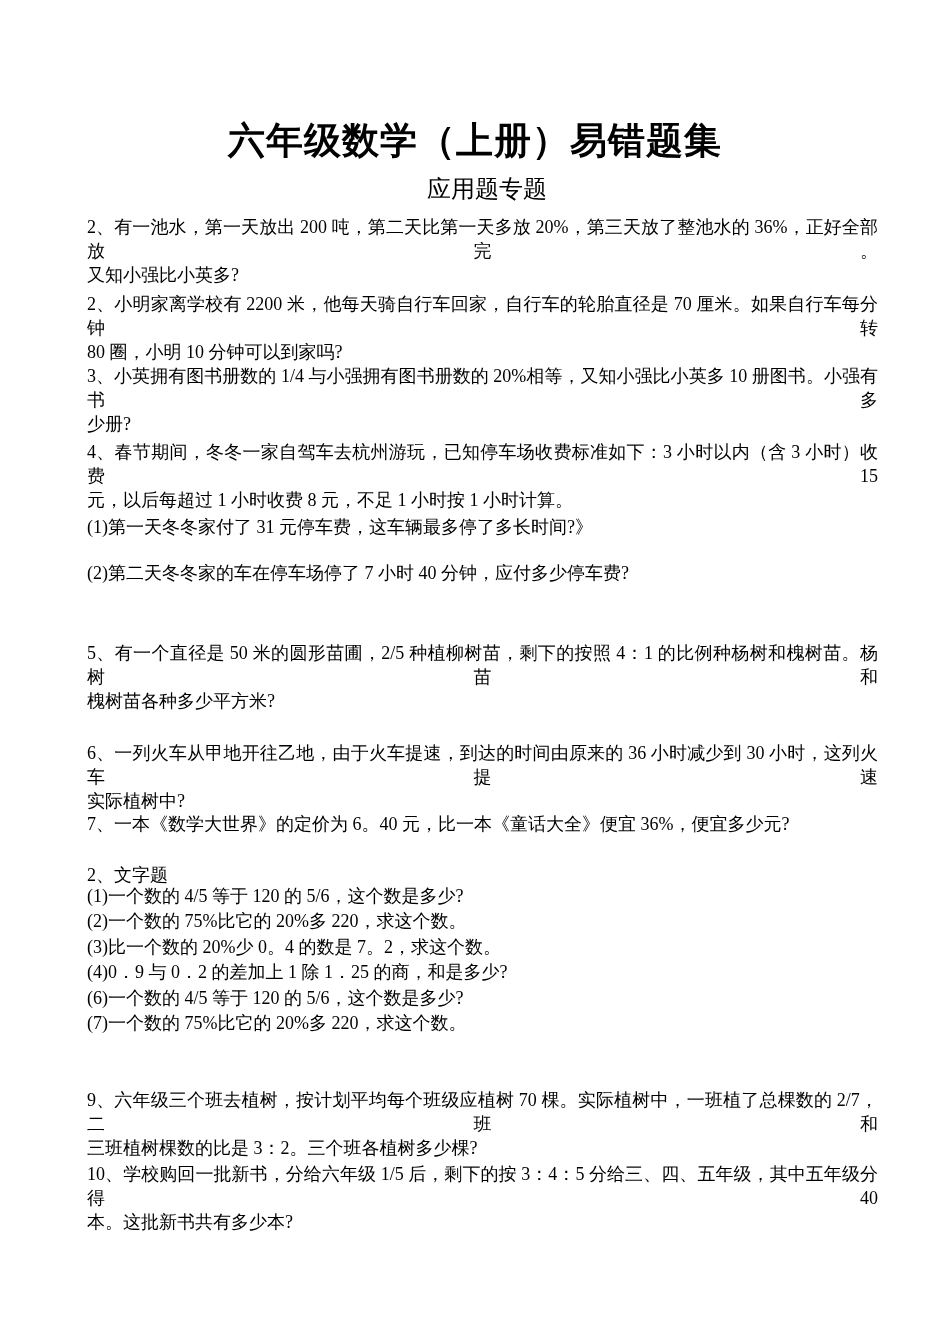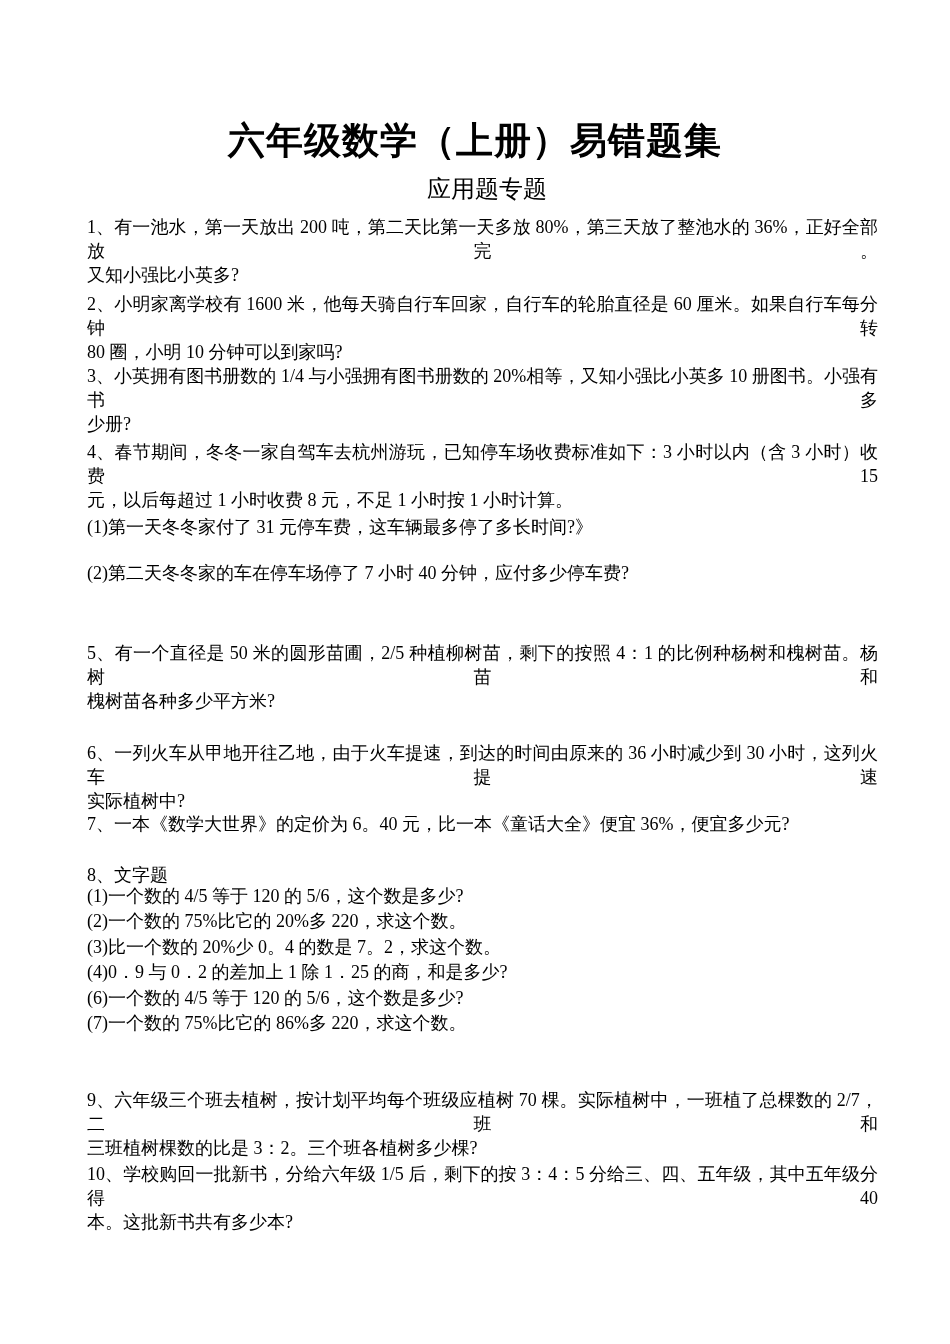--- a/index.html
+++ b/index.html
@@ -62,26 +62,26 @@
 </style>
 </head>
 <body>
 
 <div class="page">
 
   <h1 class="title">六年级数学（上册）易错题集</h1>
   <h2 class="subtitle">应用题专题</h2>
 
   <div class="para" style="top:215px">
-    <span class="ln fill">1、有一池水，第一天放出 200 吨，第二天比第一天多放 80%，第三天放了整池水的 36%，正好全部放完。</span>
+    <span class="ln fill">2、有一池水，第一天放出 200 吨，第二天比第一天多放 20%，第三天放了整池水的 36%，正好全部放完。</span>
     <span class="ln">又知小强比小英多?</span>
   </div>
 
   <div class="para" style="top:292px">
-    <span class="ln fill">2、小明家离学校有 1600 米，他每天骑自行车回家，自行车的轮胎直径是 60 厘米。如果自行车每分钟转</span>
+    <span class="ln fill">2、小明家离学校有 2200 米，他每天骑自行车回家，自行车的轮胎直径是 70 厘米。如果自行车每分钟转</span>
     <span class="ln">80 圈，小明 10 分钟可以到家吗?</span>
   </div>
 
   <div class="para" style="top:364px">
     <span class="ln fill">3、小英拥有图书册数的 1/4 与小强拥有图书册数的 20%相等，又知小强比小英多 10 册图书。小强有书多</span>
     <span class="ln">少册?</span>
   </div>
 
   <div class="para" style="top:440px">
     <span class="ln fill">4、春节期间，冬冬一家自驾车去杭州游玩，已知停车场收费标准如下：3 小时以内（含 3 小时）收费 15</span>
@@ -104,30 +104,30 @@
   <div class="para" style="top:741px">
     <span class="ln fill">6、一列火车从甲地开往乙地，由于火车提速，到达的时间由原来的 36 小时减少到 30 小时，这列火车提速</span>
     <span class="ln">实际植树中?</span>
   </div>
 
   <div class="para" style="top:812px">
     <span class="ln">7、一本《数学大世界》的定价为 6。40 元，比一本《童话大全》便宜 36%，便宜多少元?</span>
   </div>
 
   <div class="para" style="top:863px">
-    <span class="ln">8、文字题</span>
+    <span class="ln">2、文字题</span>
   </div>
 
   <div class="para items" style="top:884px">
     <span class="ln">(1)一个数的 4/5 等于 120 的 5/6，这个数是多少?</span>
     <span class="ln">(2)一个数的 75%比它的 20%多 220，求这个数。</span>
     <span class="ln">(3)比一个数的 20%少 0。4 的数是 7。2，求这个数。</span>
     <span class="ln">(4)0．9 与 0．2 的差加上 1 除 1．25 的商，和是多少?</span>
     <span class="ln">(6)一个数的 4/5 等于 120 的 5/6，这个数是多少?</span>
-    <span class="ln">(7)一个数的 75%比它的 86%多 220，求这个数。</span>
+    <span class="ln">(7)一个数的 75%比它的 20%多 220，求这个数。</span>
   </div>
 
   <div class="para" style="top:1088px">
     <span class="ln fill">9、六年级三个班去植树，按计划平均每个班级应植树 70 棵。实际植树中，一班植了总棵数的 2/7，二班和</span>
     <span class="ln">三班植树棵数的比是 3：2。三个班各植树多少棵?</span>
   </div>
 
   <div class="para" style="top:1162px">
     <span class="ln fill">10、学校购回一批新书，分给六年级 1/5 后，剩下的按 3：4：5 分给三、四、五年级，其中五年级分得 40</span>
     <span class="ln">本。这批新书共有多少本?</span>

